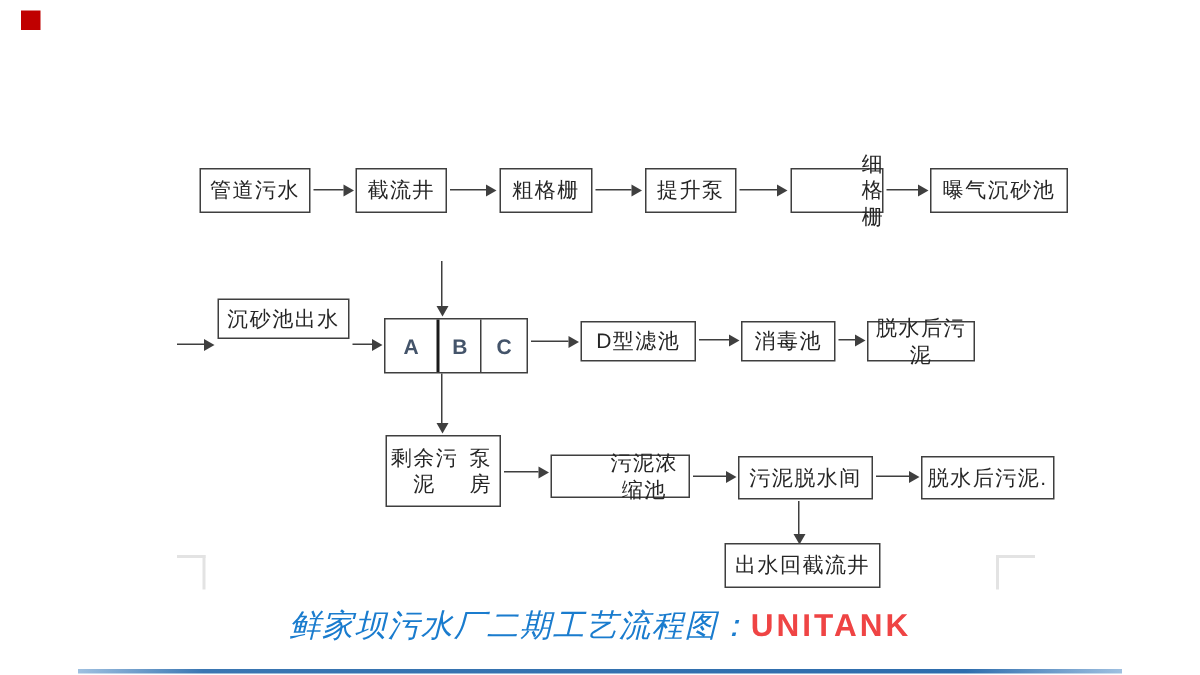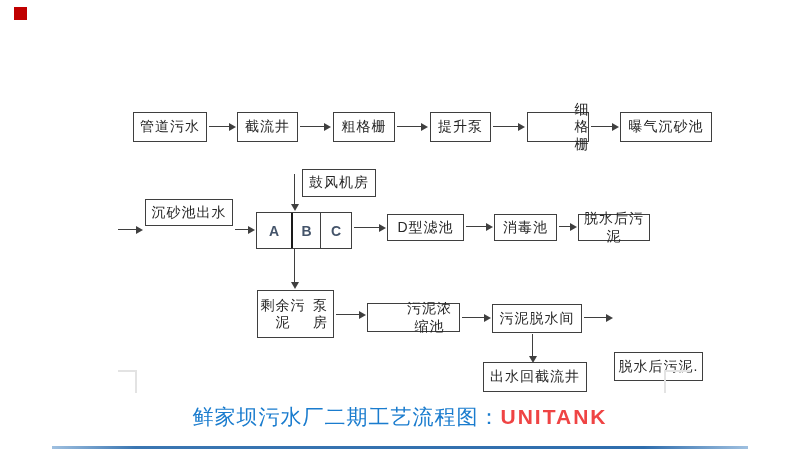--- a/index.html
+++ b/index.html
@@ -20,21 +20,21 @@
   .h-arrow{position:absolute;height:1.4px;background:#3f3f3f;}
   .h-arrow::after{content:"";position:absolute;right:-7px;top:50%;transform:translateY(-50%);
         width:0;height:0;border-left:7px solid #3f3f3f;border-top:4px solid transparent;border-bottom:4px solid transparent;}
   .v-arrow{position:absolute;width:1.4px;background:#3f3f3f;}
   .v-arrow::after{content:"";position:absolute;bottom:-7px;left:50%;transform:translateX(-50%);
         width:0;height:0;border-top:7px solid #3f3f3f;border-left:4px solid transparent;border-right:4px solid transparent;}
   
   .corner-line{position:absolute;background:#e3e3e3;}
   
   .caption{position:absolute;left:0;top:403px;width:100%;text-align:center;white-space:nowrap;}
-  .cap-cn{font-family:"Liberation Serif","DejaVu Serif",serif;
+  .cap-cn{font-family:"Liberation Serif","DejaVu Serif",serif;font-style:italic;
           font-size:21px;color:#1a7cce;letter-spacing:1px;}
   .cap-en{font-family:"Liberation Sans","DejaVu Sans",sans-serif;font-weight:700;
           font-size:21px;color:#ef4444;letter-spacing:2px;}
   
   .red-square{position:absolute;left:14px;top:7px;width:13px;height:13px;background:#c00000;}
   .bottom-rule{position:absolute;left:52px;top:446px;width:696px;height:3px;
           background:linear-gradient(90deg,#9fc0e0 0%,#3a76b2 12%,#2e6dad 85%,#9fc0e0 100%);}
 </style>
 </head>
 <body>
@@ -50,21 +50,20 @@
   <div class="node" style="left:430px;top:112px;width:61px;height:30px;">提升泵</div>
   <div class="node" style="left:527px;top:112px;width:62px;height:30px;padding-left:48px;">细格栅</div>
   <div class="node" style="left:620px;top:112px;width:92px;height:30px;text-align:right;">曝气沉砂池</div>
 
   <div class="h-arrow" style="left:209px;top:126px;width:20px;"></div>
   <div class="h-arrow" style="left:300px;top:126px;width:24px;"></div>
   <div class="h-arrow" style="left:397px;top:126px;width:24px;"></div>
   <div class="h-arrow" style="left:493px;top:126px;width:25px;"></div>
   <div class="h-arrow" style="left:591px;top:126px;width:21px;"></div>
 
-  <div class="node" style="left:302px;top:169px;width:74px;height:28px;">鼓风机房</div>
   <div class="v-arrow" style="left:294px;top:174px;height:30px;"></div>
 
   <div class="h-arrow" style="left:118px;top:229px;width:18px;"></div>
   <div class="node" style="left:145px;top:199px;width:88px;height:27px;">沉砂池出水</div>
   <div class="h-arrow" style="left:235px;top:229px;width:13px;"></div>
 
   <div class="unitank" style="left:256px;top:212px;width:96px;height:37px;">
     <div class="cell" style="width:34px;">A</div>
     <div class="cell b" style="width:27px;">B</div>
     <div class="cell c" style="flex:1;">C</div>
@@ -80,21 +79,21 @@
   <div class="v-arrow" style="left:294px;top:249px;height:33px;"></div>
   <div class="node two-line" style="left:257px;top:290px;width:77px;height:48px;">
     <span>剩余污泥</span>
     <span>泵房</span>
   </div>
   <div class="h-arrow" style="left:336px;top:314px;width:23px;"></div>
   <div class="node" style="left:367px;top:303px;width:93px;height:29px;padding-left:32px;">污泥浓缩池</div>
   <div class="h-arrow" style="left:462px;top:317px;width:22px;"></div>
   <div class="node" style="left:492px;top:304px;width:90px;height:29px;">污泥脱水间</div>
   <div class="h-arrow" style="left:584px;top:317px;width:22px;"></div>
-  <div class="node" style="left:614px;top:304px;width:89px;height:29px;margin-top:48px;">脱水后污泥.</div>
+  <div class="node" style="left:614px;top:304px;width:89px;height:29px;">脱水后污泥.</div>
 
   <div class="v-arrow" style="left:532px;top:334px;height:22px;"></div>
   <div class="node" style="left:483px;top:362px;width:104px;height:30px;">出水回截流井</div>
 
   <div class="corner-line" style="left:118px;top:370px;width:19px;height:2px;"></div>
   <div class="corner-line" style="left:135px;top:370px;width:2px;height:23px;"></div>
   <div class="corner-line" style="left:664px;top:370px;width:26px;height:2px;"></div>
   <div class="corner-line" style="left:664px;top:370px;width:2px;height:23px;"></div>
 
   <div class="caption">

